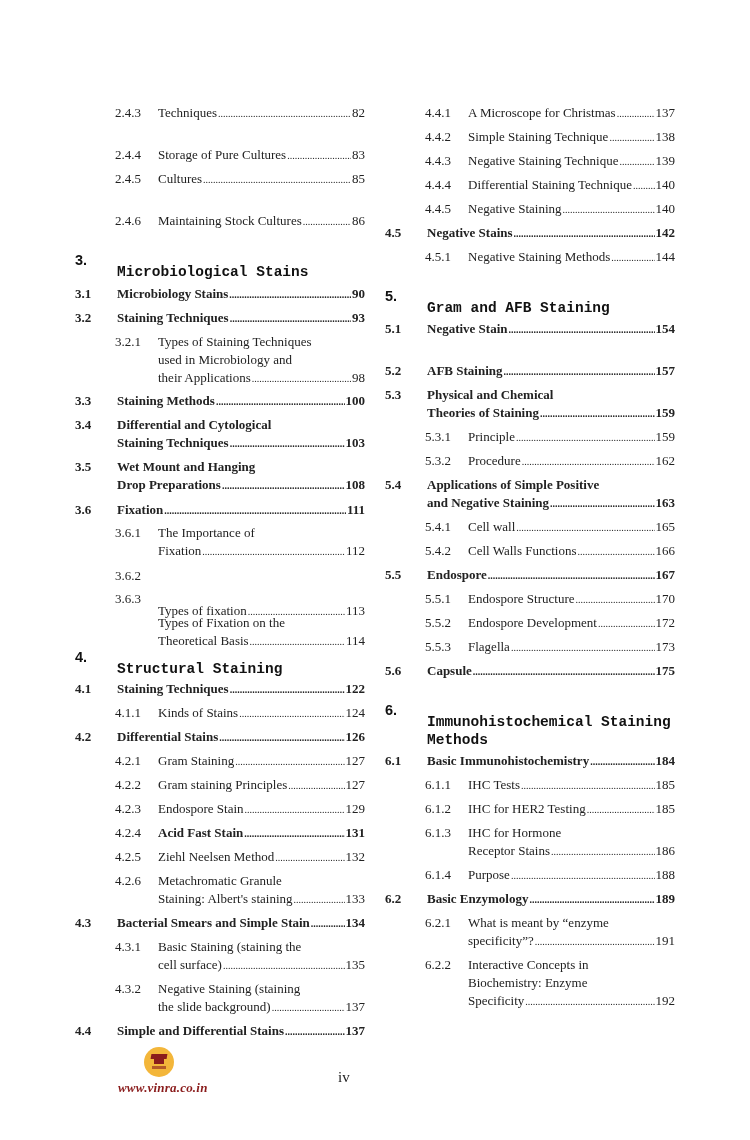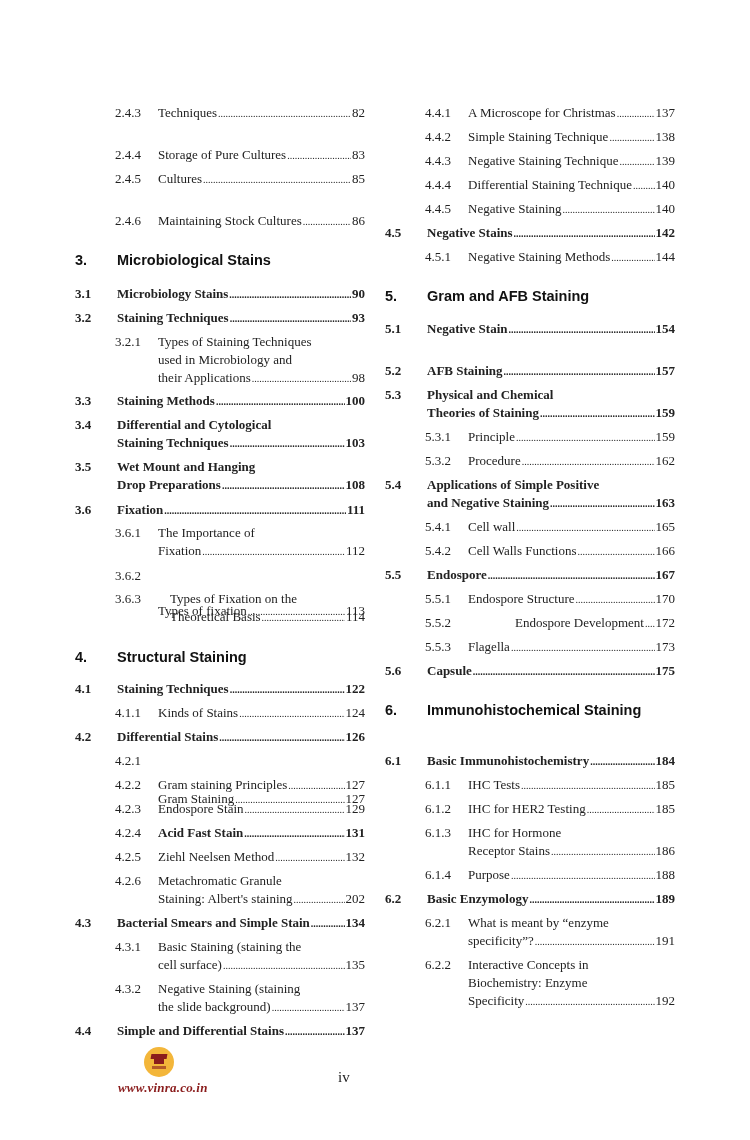--- a/index.html
+++ b/index.html
@@ -10,21 +10,21 @@
   .entry .body { position:absolute; top:0; right:0; }
   .entry .line { display:block; white-space:nowrap; height:18px; }
   .entry .lastline { display:flex; align-items:baseline; white-space:nowrap; height:18px; }
   .entry .lastline .txt { flex:0 0 auto; }
   .entry .lastline .dots { flex:1 1 auto; overflow:hidden; white-space:nowrap; margin:0 1px; letter-spacing:0; }
   .entry .lastline .dots::before { content:"................................................................................................................................................................................................................."; font-size:10px; }
   .entry .lastline .pg { flex:0 0 auto; }
   .lvl1 .num, .lvl1 .body { font-weight:bold; }
   .chapter { position:absolute; font-family:"Liberation Sans","DejaVu Sans",sans-serif; font-weight:bold; font-size:14.5px; line-height:18px; color:#111; }
   .chapter .cnum { position:absolute; left:0; top:0; }
-  .chapter .ctitle { position:absolute; left:42px; top:0; white-space:nowrap; }
+  .chapter .ctitle { position:absolute; left:42px; top:12px; white-space:nowrap;font-family:Liberation Mono, monospace; }
   .footer-page { position:absolute; left:338px; top:1069px; font-size:15px; color:#222; }
   .logo { position:absolute; left:144px; top:1047px; width:30px; height:30px; border-radius:50%; background:#f3b63a; }
   .logo .cap { position:absolute; left:7px; top:7px; width:16px; height:5px; background:#8a1c1c; transform:skewX(-10deg); }
   .logo .capbase { position:absolute; left:10px; top:12px; width:10px; height:5px; background:#8a1c1c; }
   .logo .tiny { position:absolute; left:8px; top:19px; width:14px; height:3px; background:#8a1c1c; opacity:.6; }
   .site { position:absolute; left:118px; top:1080px; font-size:13px; font-style:italic; font-weight:bold; color:#8a1c1c; font-family:"Liberation Serif",serif; letter-spacing:0.2px; }
 </style>
 </head>
 <body>
 
@@ -166,21 +166,21 @@
       <span class="body" style="left: 43px; margin-top: 35px;">
         <span class="lastline">
           <span class="txt">Types of fixation</span>
           <span class="dots"></span>
           <span class="pg">113</span>
         </span>
       </span>
     </div>
   <div class="entry" style="top: 590px; left: 115px; width: 250px;">
       <span class="num">3.6.3</span>
-      <span class="body" style="left: 55px;">
+      <span class="body" style="left: 43px; margin-top: 24px;">
         <span class="line">Types of Fixation on the</span>
         <span class="lastline">
           <span class="txt">Theoretical Basis</span>
           <span class="dots"></span>
           <span class="pg">114</span>
         </span>
       </span>
     </div>
 
   <div class="chapter" style="left:75px; top:648px;">
@@ -213,21 +213,21 @@
       <span class="body" style="left: 42px;">
         <span class="lastline">
           <span class="txt">Differential Stains</span>
           <span class="dots"></span>
           <span class="pg">126</span>
         </span>
       </span>
     </div>
   <div class="entry" style="top: 752px; left: 115px; width: 250px;">
       <span class="num">4.2.1</span>
-      <span class="body" style="left: 43px; margin-top: 38px;">
+      <span class="body" style="left: 43px;">
         <span class="lastline">
           <span class="txt">Gram Staining</span>
           <span class="dots"></span>
           <span class="pg">127</span>
         </span>
       </span>
     </div>
   <div class="entry" style="top: 776px; left: 115px; width: 250px;">
       <span class="num">4.2.2</span>
       <span class="body" style="left: 43px;">
@@ -268,21 +268,21 @@
         </span>
       </span>
     </div>
   <div class="entry" style="top: 872px; left: 115px; width: 250px;">
       <span class="num">4.2.6</span>
       <span class="body" style="left: 43px;">
         <span class="line">Metachromatic Granule</span>
         <span class="lastline">
           <span class="txt">Staining: Albert's staining</span>
           <span class="dots"></span>
-          <span class="pg">202</span>
+          <span class="pg">133</span>
         </span>
       </span>
     </div>
   <div class="entry lvl1" style="top: 914px; left: 75px; width: 290px;">
       <span class="num">4.3</span>
       <span class="body" style="left: 42px;">
         <span class="lastline">
           <span class="txt">Bacterial Smears and Simple Stain</span>
           <span class="dots"></span>
           <span class="pg">134</span>
@@ -495,21 +495,21 @@
       <span class="body" style="left: 43px;">
         <span class="lastline">
           <span class="txt">Endospore Structure</span>
           <span class="dots"></span>
           <span class="pg">170</span>
         </span>
       </span>
     </div>
   <div class="entry" style="top: 614px; left: 425px; width: 250px;">
       <span class="num">5.5.2</span>
-      <span class="body" style="left: 43px; margin-left: 47px;">
+      <span class="body" style="left: 43px;">
         <span class="lastline">
           <span class="txt">Endospore Development</span>
           <span class="dots"></span>
           <span class="pg">172</span>
         </span>
       </span>
     </div>
   <div class="entry" style="top: 638px; left: 425px; width: 250px;">
       <span class="num">5.5.3</span>
       <span class="body" style="left: 43px;">
@@ -528,20 +528,21 @@
           <span class="dots"></span>
           <span class="pg">175</span>
         </span>
       </span>
     </div>
 
   <div class="chapter" style="left:385px; top:701px;">
     <span class="cnum">6.</span>
     <span class="ctitle">
       <span style="display:block">Immunohistochemical Staining</span>
+      <span style="display:block">Methods</span>
     </span>
   </div>
 
   <div class="entry lvl1" style="top: 752px; left: 385px; width: 290px;">
       <span class="num">6.1</span>
       <span class="body" style="left: 42px;">
         <span class="lastline">
           <span class="txt">Basic Immunohistochemistry</span>
           <span class="dots"></span>
           <span class="pg">184</span>

